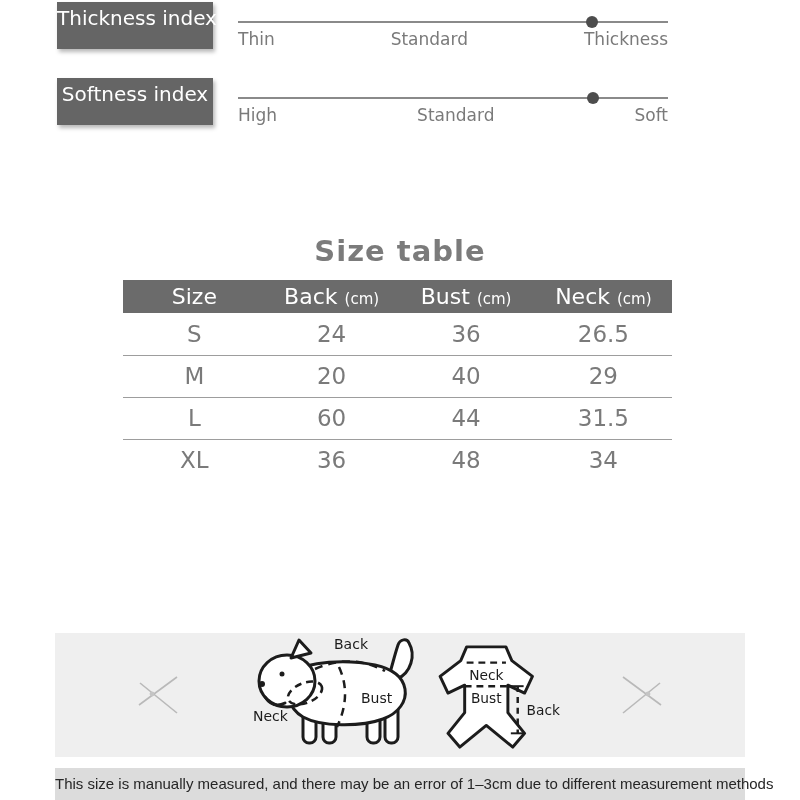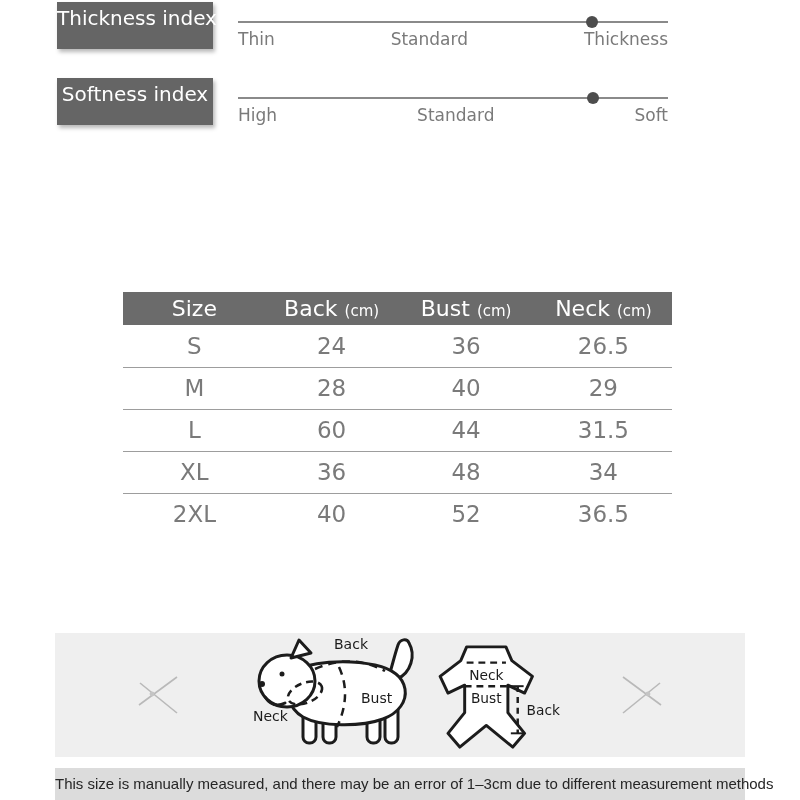--- a/index.html
+++ b/index.html
@@ -22,21 +22,21 @@
   .dot-1 { left:calc(82.3% - 6px); }
   .dot-2 { left:calc(82.6% - 6px); }
   .dot-3 { left:calc(10.2% - 6px); }
   .scale-labels { position:absolute; left:0; top:8px; width:430px; display:flex;
     justify-content:space-between; color:#7a7a7a; font-size:17px; }
 
   
   .table-title { position:absolute; left:0; top:234px; width:800px; text-align:center;
     font-size:29px; font-weight:bold; color:#7b7b7b; letter-spacing:1px; }
 
-  table.size-table { position:absolute; left:123px; top:292px; width:549px;
+  table.size-table { position:absolute; left:123px; top:280px; width:549px;
     border-collapse:collapse; table-layout:fixed; }
   table.size-table col.c1{width:26%;} table.size-table col.c2{width:24%;}
   table.size-table col.c3{width:25%;} table.size-table col.c4{width:25%;}
   table.size-table thead th { background:#6b6b6b; color:#ffffff; font-weight:normal;
     font-size:22px; height:33px; text-align:center; white-space:nowrap; }
   table.size-table thead th .unit { font-size:15px; }
   table.size-table tbody td { height:42px; text-align:center; color:#7a7a7a;
     font-size:23px; }
   table.size-table tbody tr + tr td { border-top:1px solid #9d9d9d; }
 
@@ -81,20 +81,21 @@
         <span>High</span>
         <span>Standard</span>
         <span>Soft</span>
       </div>
     </div>
   </div>
 
   <div class="scale-row row-3">
   </div>
 
+  <div class="table-title">Size table</div>
 
   <table class="size-table">
     <colgroup>
         <col class="c1">
         <col class="c2">
         <col class="c3">
         <col class="c4">
       </colgroup>
     <thead>
       <tr>
@@ -106,41 +107,35 @@
     </thead>
     <tbody>
       <tr>
         <td>S</td>
         <td>24</td>
         <td>36</td>
         <td>26.5</td>
       </tr>
       <tr>
         <td>M</td>
-        <td>28</td>
+        <td>20</td>
         <td>40</td>
         <td>29</td>
       </tr>
       <tr>
         <td>L</td>
         <td>60</td>
         <td>44</td>
         <td>31.5</td>
       </tr>
       <tr>
         <td>XL</td>
         <td>36</td>
         <td>48</td>
         <td>34</td>
-      </tr>
-      <tr>
-        <td>2XL</td>
-        <td>40</td>
-        <td>52</td>
-        <td>36.5</td>
       </tr>
     </tbody>
   </table>
 
   <div class="diagram-panel">
 
     <svg class="deco deco-left" viewBox="0 0 48 44" fill="none">
       <path d="M44 4 L6 32" stroke="#b9b9b9" stroke-width="1.6"></path>
       <path d="M7 10 L44 40" stroke="#b9b9b9" stroke-width="1.6"></path>
       <circle cx="19" cy="21" r="2.4" fill="#c4c4c4"></circle>

